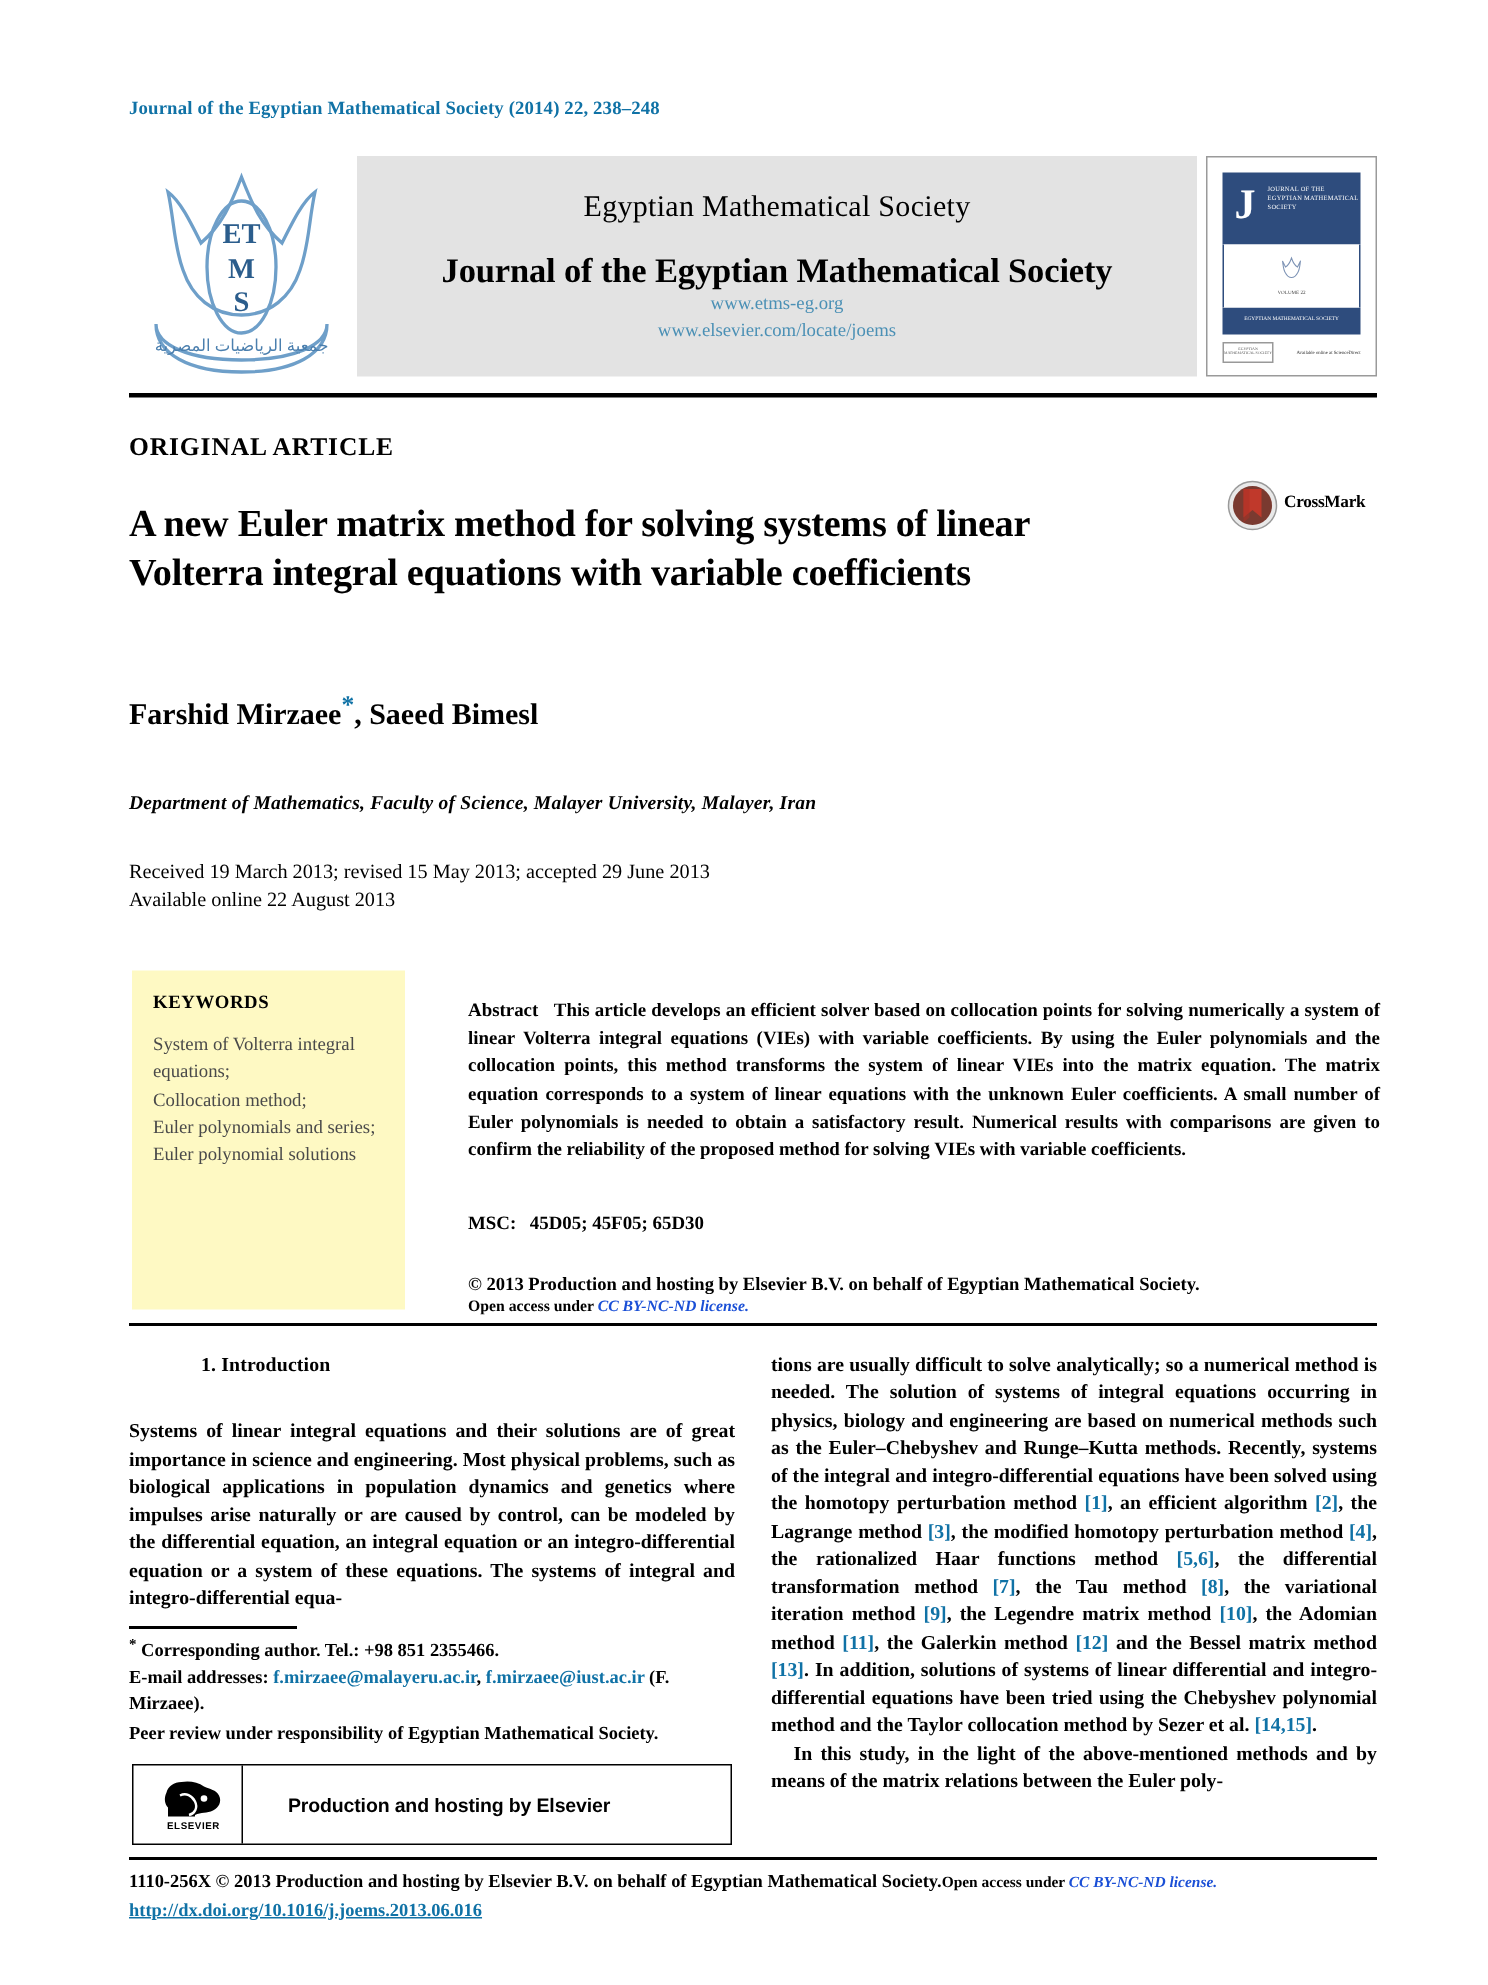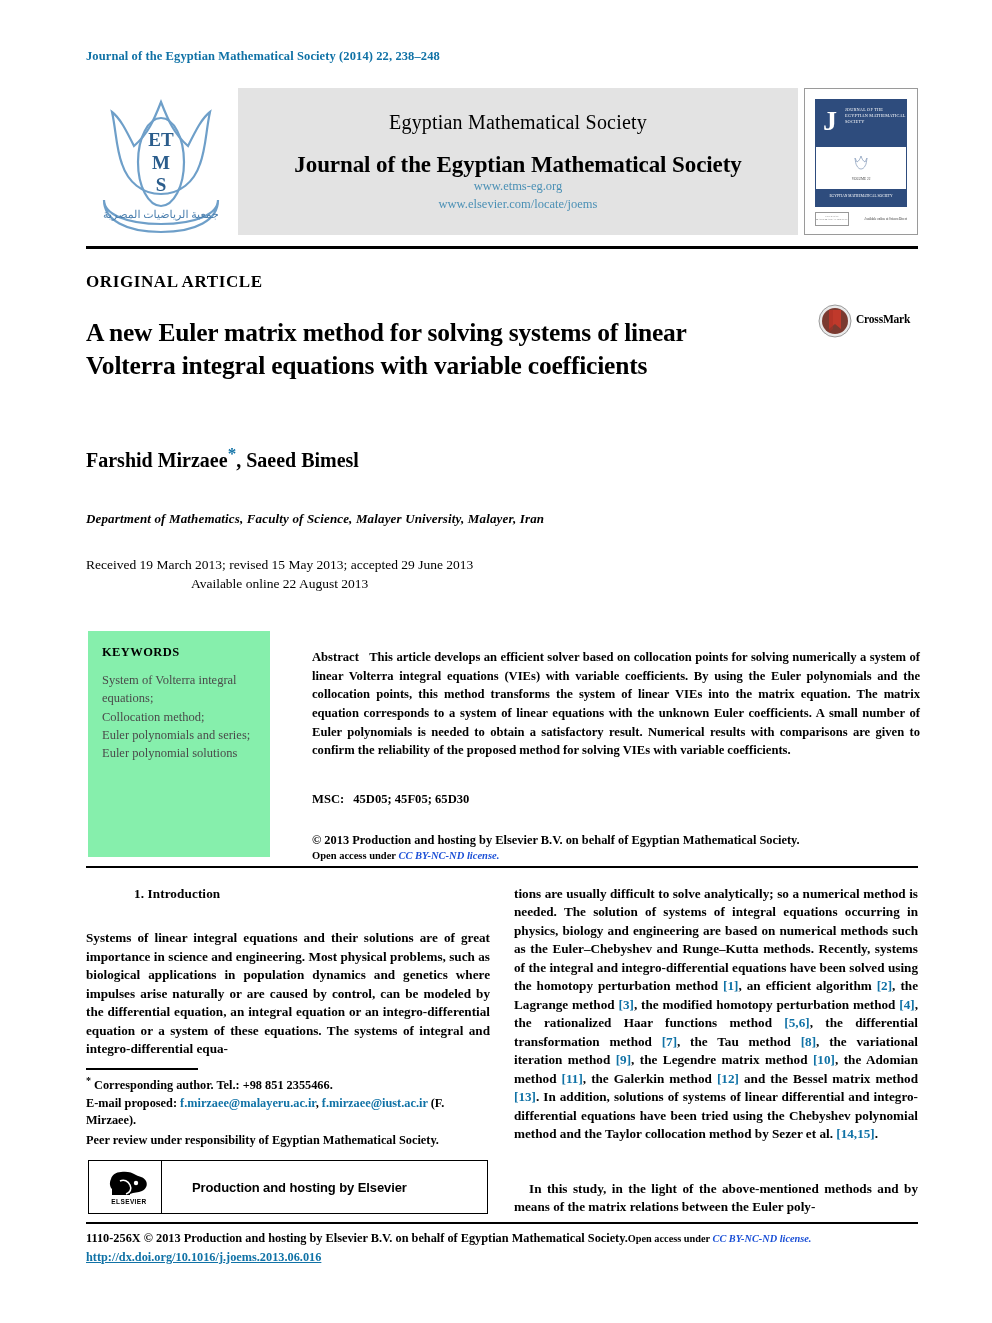--- a/index.html
+++ b/index.html
@@ -10,21 +10,21 @@
   body {
     width: 992px;
     height: 1323px;
     font-family: "Liberation Serif", "DejaVu Serif", serif;
     color: #000000;
     position: relative;
     overflow: hidden;
   }
   .page {
     position: absolute;
-    left: 0; top: 0;
+    left: 0; top: 16px;
     width: 992px;
     height: 940px;
   }
 
   
   .running-head {
     position: absolute;
     left: 86px;
     top: 49px;
     font-size: 12.5px;
@@ -142,31 +142,30 @@
     font-style: italic;
     font-weight: bold;
     letter-spacing: .15px;
   }
   .history {
     position: absolute;
     left: 86px;
     top: 555px;
     font-size: 13.5px;
     line-height: 1.42;
-    text-align: center;
   }
 
   
   .keywords-box {
     position: absolute;
     left: 88px;
     top: 631px;
     width: 182px;
     height: 226px;
-    background: #86efac;
+    background: #fef9c3;
     padding: 14px 12px 0 14px;
     box-sizing: border-box;
   }
   .kw-title {
     font-size: 12.5px;
     font-weight: bold;
     letter-spacing: .4px;
     margin-bottom: 11px;
   }
   .kw-list {
@@ -228,21 +227,21 @@
   .col-left  { left: 86px;  top: 885px; }
   .col-right { left: 514px; top: 885px; }
   .sec-head {
     font-size: 13.2px;
     font-weight: bold;
     margin-bottom: 26px;
     letter-spacing: .1px;
     margin-left: 48px;
   }
   .col p { margin: 0; }
-  .col p + p { text-indent: 15px; margin-top: 36px; }
+  .col p + p { text-indent: 15px; }
   .ref { color: #1072a6; }
 
   
   .fn-rule {
     position: absolute;
     left: 86px;
     top: 1068px;
     width: 112px;
     height: 2px;
     background: #000;
@@ -463,21 +462,21 @@
   <div class="col col-right">
     <p>
       <span>tions are usually difficult to solve analytically; so a numerical method is needed. The solution of systems of integral equations occurring in physics, biology and engineering are based on numerical methods such as the Euler–Chebyshev and Runge–Kutta methods. Recently, systems of the integral and integro-differential equations have been solved using the homotopy perturbation method </span><span class="ref">[1]</span><span>, an efficient algorithm </span><span class="ref">[2]</span><span>, the Lagrange method </span><span class="ref">[3]</span><span>, the modified homotopy perturbation method </span><span class="ref">[4]</span><span>, the rationalized Haar functions method </span><span class="ref">[5,6]</span><span>, the differential transformation method </span><span class="ref">[7]</span><span>, the Tau method </span><span class="ref">[8]</span><span>, the variational iteration method </span><span class="ref">[9]</span><span>, the Legendre matrix method </span><span class="ref">[10]</span><span>, the Adomian method </span><span class="ref">[11]</span><span>, the Galerkin method </span><span class="ref">[12]</span><span> and the Bessel matrix method </span><span class="ref">[13]</span><span>. In addition, solutions of systems of linear differential and integro-differential equations have been tried using the Chebyshev polynomial method and the Taylor collocation method by Sezer et al. </span><span class="ref">[14,15]</span><span>.</span>
     </p>
     <p>In this study, in the light of the above-mentioned methods and by means of the matrix relations between the Euler poly-</p>
   </div>
 
   <div class="fn-rule"></div>
   <div class="footnotes">
     <div><span class="fstar">*</span> <span>Corresponding author. Tel.: +98 851 2355466.</span></div>
-    <div><span>E-mail proposed:</span> <span class="mail">f.mirzaee@malayeru.ac.ir</span><span>, </span><span class="mail">f.mirzaee@iust.ac.ir</span><span> (F. Mirzaee).</span></div>
+    <div><span>E-mail addresses:</span> <span class="mail">f.mirzaee@malayeru.ac.ir</span><span>, </span><span class="mail">f.mirzaee@iust.ac.ir</span><span> (F. Mirzaee).</span></div>
     <div class="peer">Peer review under responsibility of Egyptian Mathematical Society.</div>
   </div>
 
   <div class="elsevier-box">
     <div class="els-logo-cell">
       <svg width="46" height="28" viewBox="0 0 46 28" aria-hidden="true">
         <path d="M6 26 L6 20 C4 18 3 14 5 10 C6 6 10 3 15 3 C20 2 26 3 30 6 C34 8 38 8 40 12 C42 16 40 20 36 22 C32 24 28 23 24 25 L24 26 Z" fill="#000"></path>
         <path d="M14 12 C18 10 22 12 24 16 C26 20 24 24 20 25" fill="none" stroke="#fff" stroke-width="1.6"></path>
         <circle cx="30" cy="14" r="2.2" fill="#fff"></circle>
       </svg>

